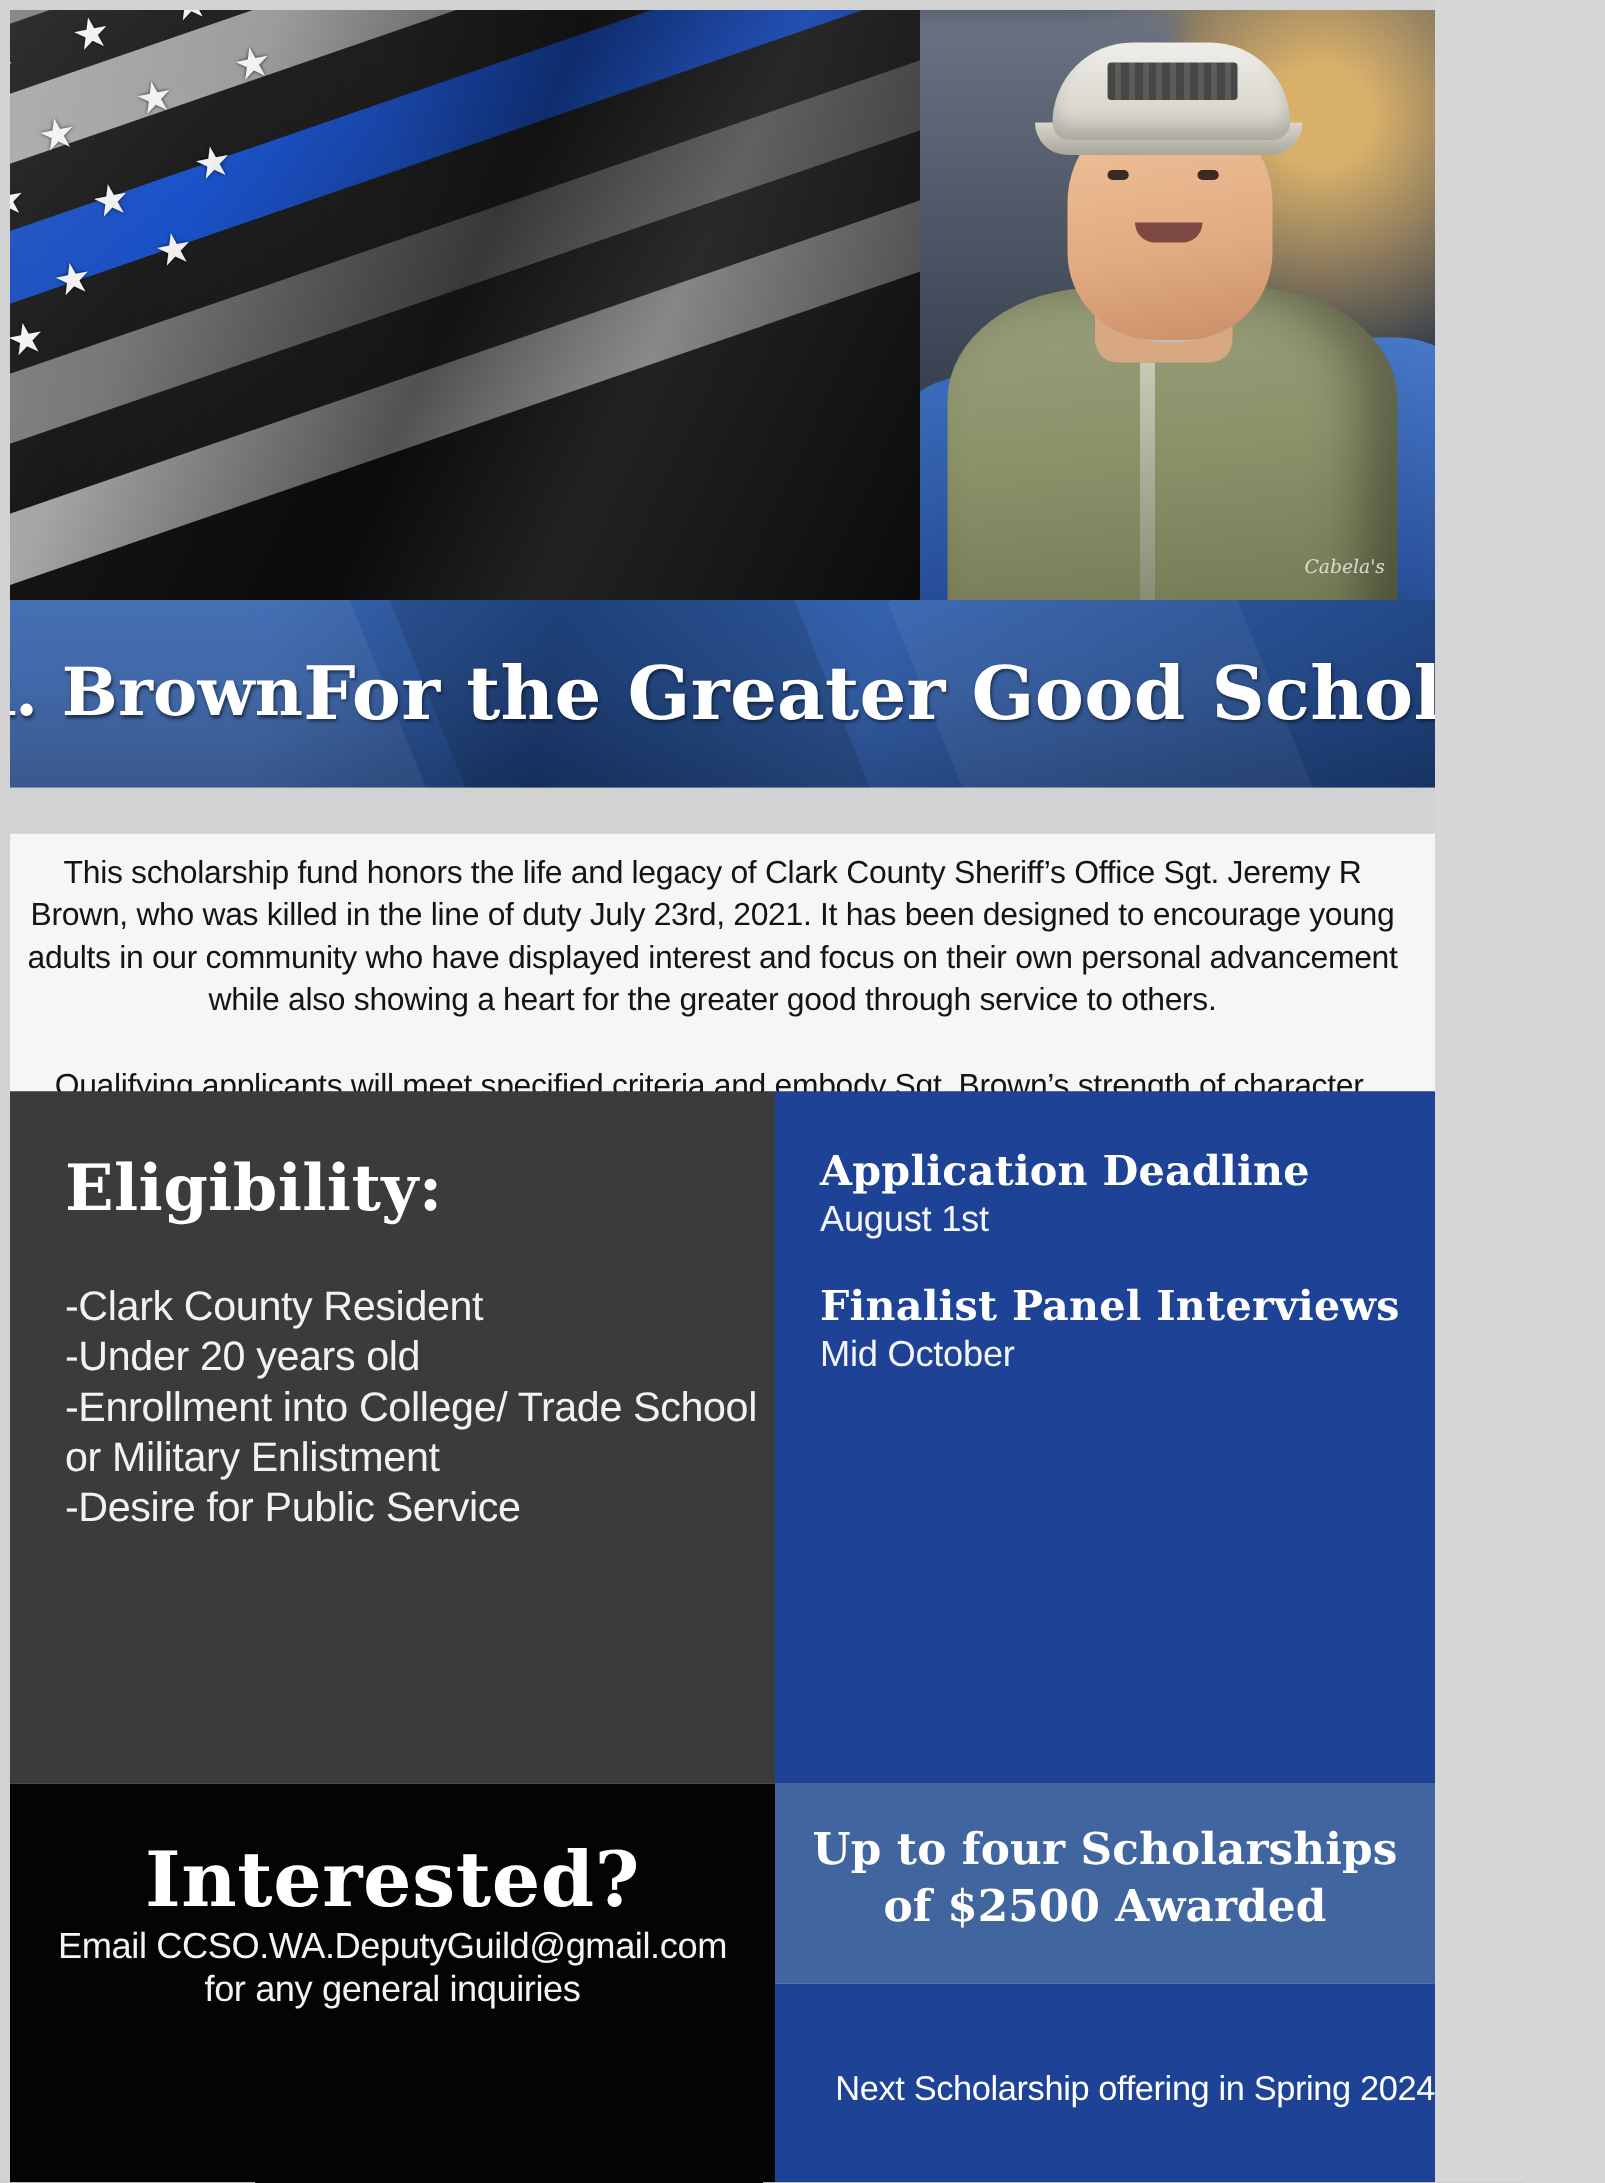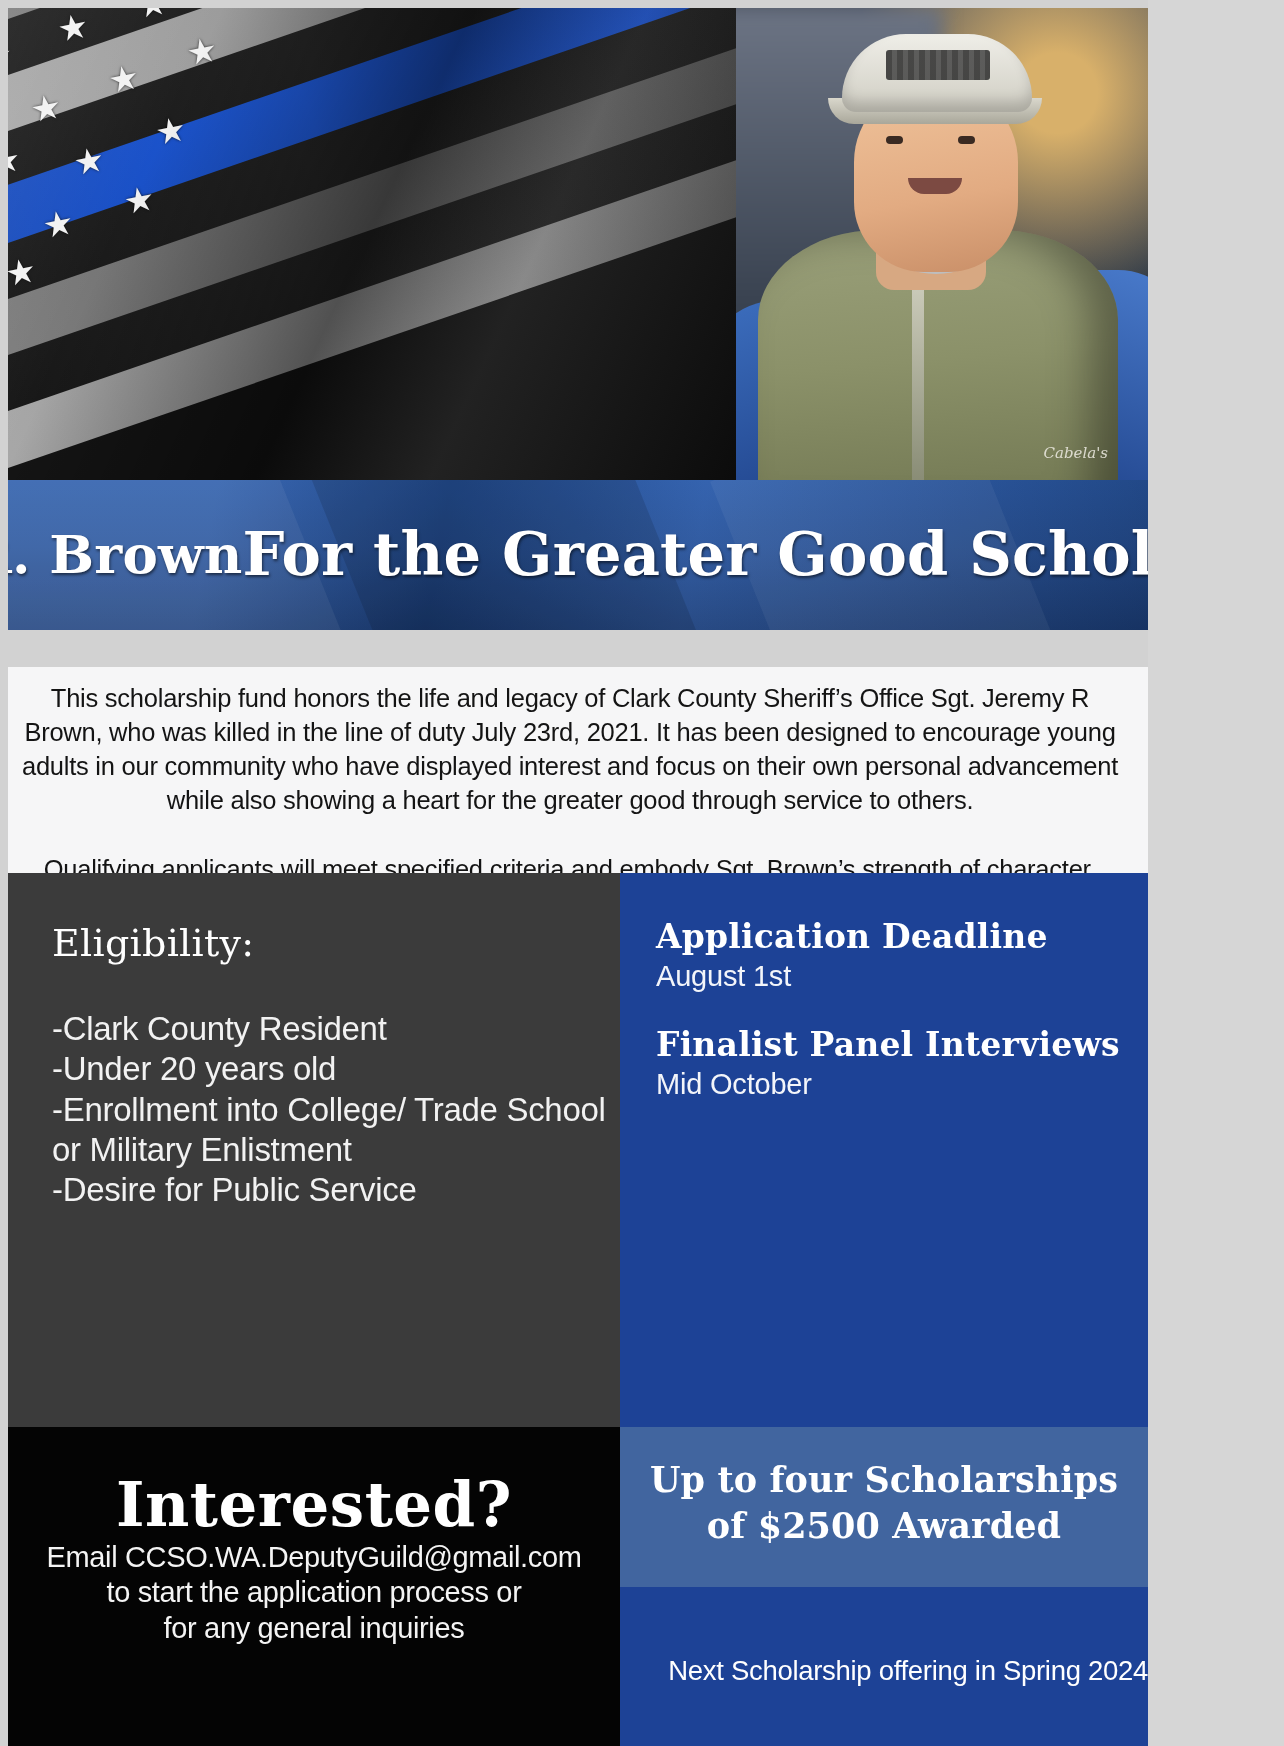--- a/index.html
+++ b/index.html
@@ -250,22 +250,22 @@
   
   .mid-left {
     position: absolute;
     left: 8px; top: 873px;
     width: 612px; height: 554px;
     background: #3b3b3b;
     padding: 48px 0 0 44px;
   }
   .elig-title {
     font-family: "DejaVu Serif", serif;
-    font-weight: 400;
-    font-size: 38px;
+    font-weight: 700;
+    font-size: 51px;
     color: #ffffff;
     letter-spacing: .3px;
   }
   .elig-list {
     margin-top: 44px;
     list-style: none;
   }
   .elig-list li {
     font-family: "Liberation Sans", sans-serif;
     font-size: 33px;
@@ -444,21 +444,20 @@
     <div class="date-group">
       <div class="date-head">Finalist Panel Interviews</div>
       <div class="date-sub">Mid October</div>
     </div>
   </div>
 
   <div class="bot-left">
     <div class="interested">Interested?</div>
     <div class="contact">
       <div>Email CCSO.WA.DeputyGuild@gmail.com</div>
-      <div>to start the application process or</div>
       <div>for any general inquiries</div>
     </div>
   </div>
 
   <div class="bot-right-top">
     <div class="award">Up to four Scholarships</div>
     <div class="award">of $2500 Awarded</div>
   </div>
 
   <div class="bot-right-bot">

